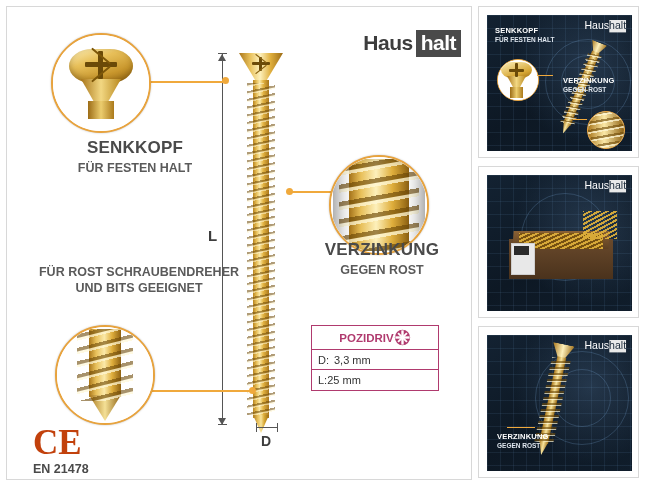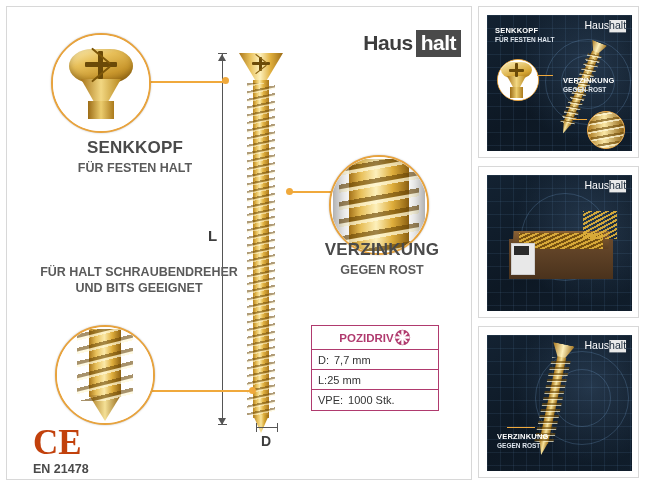--- a/index.html
+++ b/index.html
@@ -457,21 +457,21 @@
         </div>
       </div>
     </div>
 
     <div class="label-block lbl-senkkopf">
       <div class="label-title">SENKKOPF</div>
       <div class="label-sub">FÜR FESTEN HALT</div>
     </div>
 
     <div class="label-block lbl-pozidriv">
-      <div class="label-sub">FÜR HALT SCHRAUBENDREHER UND BITS GEEIGNET</div>
+      <div class="label-sub">FÜR ROST SCHRAUBENDREHER UND BITS GEEIGNET</div>
     </div>
 
     <div class="label-block lbl-verzinkung">
       <div class="label-title">VERZINKUNG</div>
       <div class="label-sub">GEGEN ROST</div>
     </div>
 
     <div class="spec-table">
       <div class="spec-row spec-head">
         <span>POZIDRIV</span>
@@ -480,29 +480,25 @@
             <circle cx="10" cy="10" r="9" fill="#b03a6e"></circle>
             <rect x="8.6" y="1.6" width="2.8" height="16.8" fill="#ffffff"></rect>
             <rect x="1.6" y="8.6" width="16.8" height="2.8" fill="#ffffff"></rect>
             <rect x="8.9" y="2.6" width="2.2" height="14.8" fill="#ffffff" transform="rotate(45 10 10)"></rect>
             <rect x="8.9" y="2.6" width="2.2" height="14.8" fill="#ffffff" transform="rotate(-45 10 10)"></rect>
           </svg>
         </span>
       </div>
       <div class="spec-row">
         <span class="spec-val">D:</span>
-        <span class="spec-val" style="margin-left:5px;">7,7 mm</span>
+        <span class="spec-val" style="margin-left:5px;">3,3 mm</span>
       </div>
       <div class="spec-row">
         <span class="spec-val">L:</span>
         <span class="spec-val" style="">25 mm</span>
-      </div>
-      <div class="spec-row">
-        <span class="spec-val">VPE:</span>
-        <span class="spec-val" style="margin-left:5px;">1000 Stk.</span>
       </div>
     </div>
 
     <div class="ce-mark">
       <span class="ce-letter">CE</span>
     </div>
     <div class="en-label">EN 21478</div>
   </div>
 
   <div class="thumb thumb-1">

